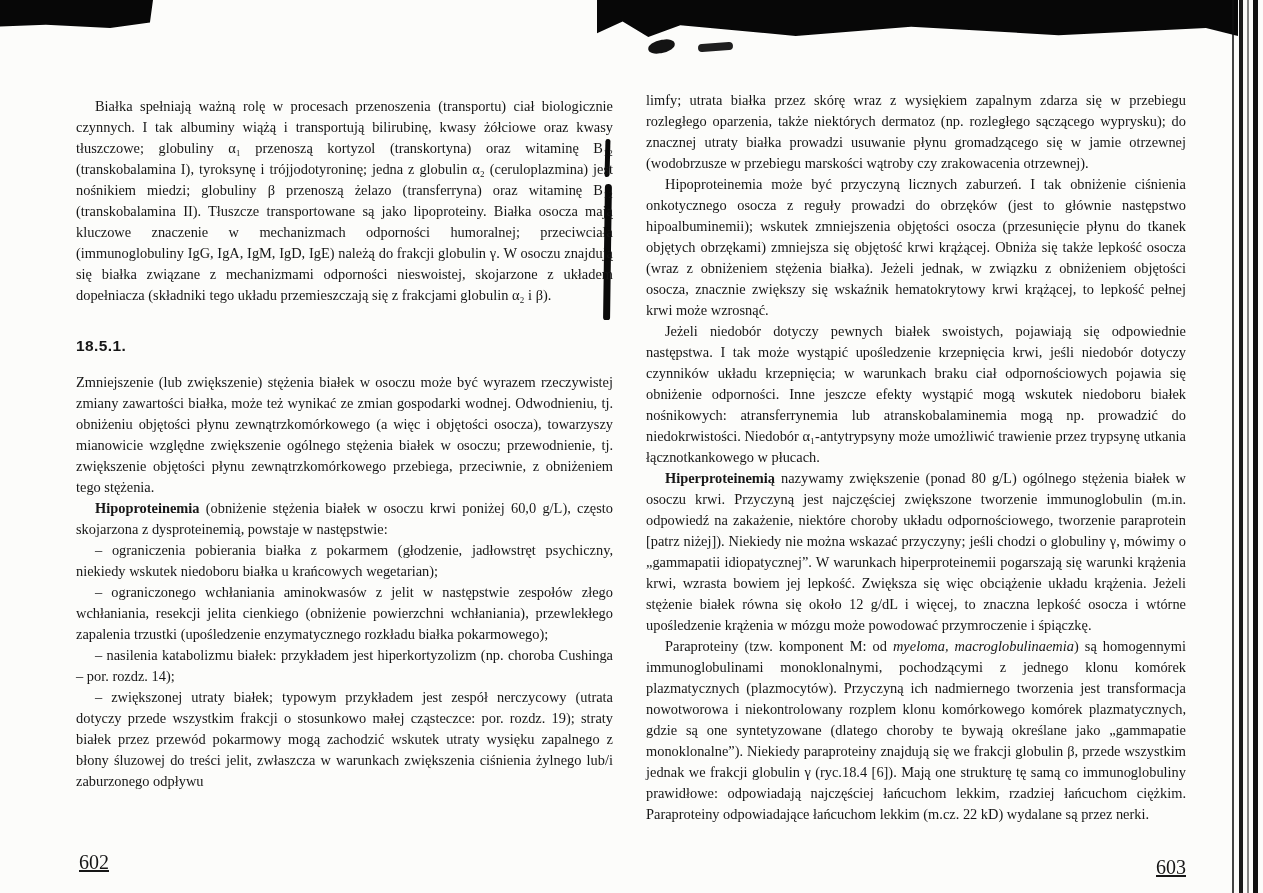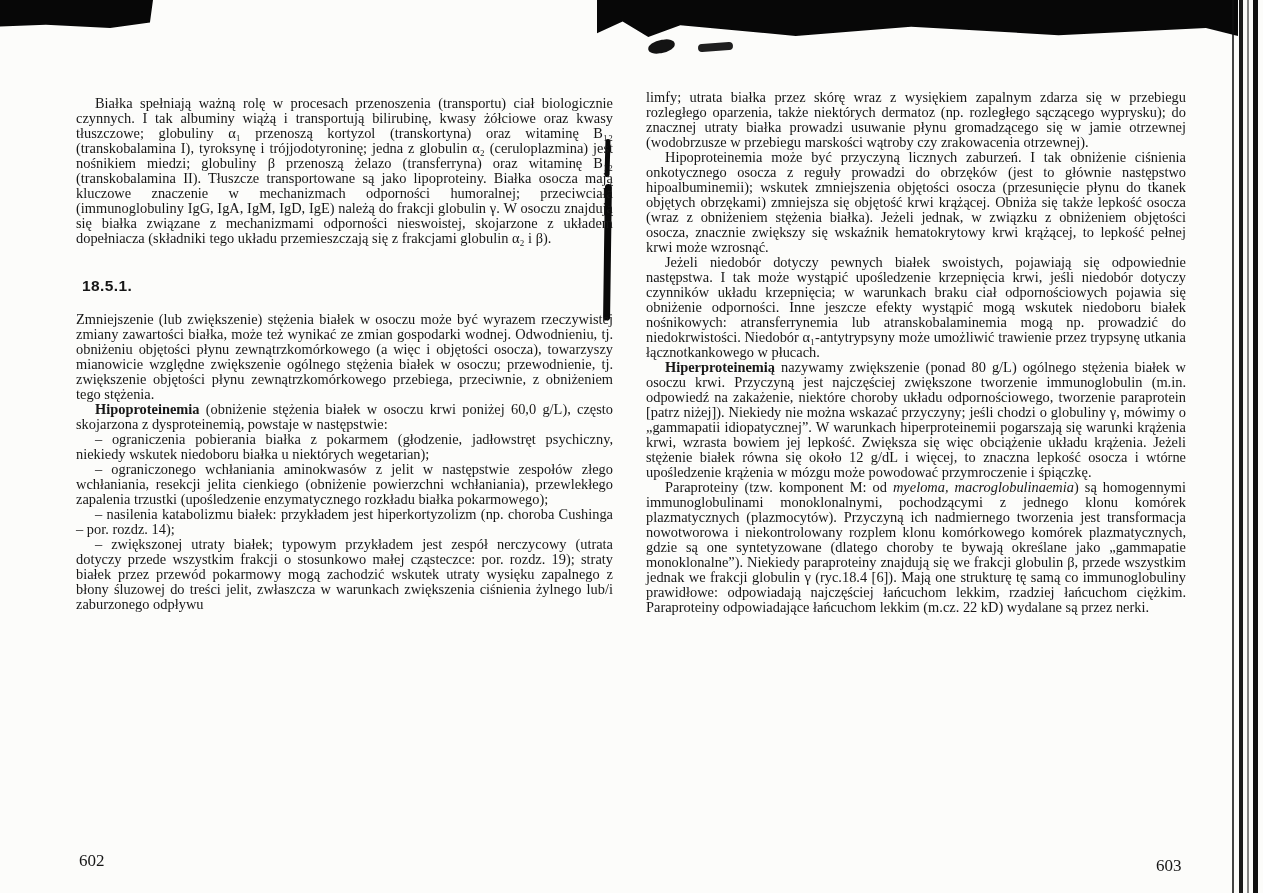--- a/index.html
+++ b/index.html
@@ -10,37 +10,38 @@
     overflow:hidden;
     font-family:"Liberation Serif", serif;
     color:#161616;
   }
   .col { position:absolute; }
   .col-left  { left:76px;  top:96px; width:537px; }
   .col-right { left:646px; top:90px; width:540px; }
   p.body {
     margin:0;
     font-size:14.4px;
-    line-height:15px;
+    line-height:21px;
     text-align:justify;
   }
   .indent { text-indent:19px; }
   p.body strong { font-weight:bold; }
   p.body i { font-style:italic; }
   .section-head {
-    margin:31px 0 17px 6px;
+    margin:31px 0 17px 0;
     font-family:"Liberation Sans", sans-serif;
     font-weight:bold;
   }
   .sec-num   { font-size:15.5px; letter-spacing:0.4px; }
   .sec-title { font-size:13.8px; margin-top:3px; }
   .list p { margin:0; }
   .pageno {
     position:absolute;
-    font-size:17px;
+    font-size:20px;
+    text-decoration:underline;
   }
   #pn-left  { left:79px;  top:851px; }
   #pn-right { left:1156px; top:856px; }
 
   
   .artifact { position:absolute; }
   .bar-tl {
     left:0; top:0; width:153px; height:28px;
     background:#070707;
     clip-path:polygon(0 0, 100% 0, 98% 80%, 72% 100%, 30% 88%, 0 95%);
@@ -102,21 +103,21 @@
 
     <div class="section-head">
       <div class="sec-num">18.5.1.</div>
     </div>
 
     <p class="body">Zmniejszenie (lub zwiększenie) stężenia białek w osoczu może być wyrazem rzeczywistej zmiany zawartości białka, może też wynikać ze zmian gospodarki wodnej. Odwodnieniu, tj. obniżeniu objętości płynu zewnątrzkomórkowego (a więc i objętości osocza), towarzyszy mianowicie względne zwiększenie ogólnego stężenia białek w osoczu; przewodnienie, tj. zwiększenie objętości płynu zewnątrzkomórkowego przebiega, przeciwnie, z obniżeniem tego stężenia.</p>
 
     <p class="body indent"><strong>Hipoproteinemia</strong><span> (obniżenie stężenia białek w osoczu krwi poniżej 60,0 g/L), często skojarzona z dysproteinemią, powstaje w następstwie:</span></p>
 
     <div class="list">
-      <p class="body indent">– ograniczenia pobierania białka z pokarmem (głodzenie, jadłowstręt psychiczny, niekiedy wskutek niedoboru białka u niektórych wegetarian);</p>
+      <p class="body indent">– ograniczenia pobierania białka z pokarmem (głodzenie, jadłowstręt psychiczny, niekiedy wskutek niedoboru białka u krańcowych wegetarian);</p>
       <p class="body indent">– ograniczonego wchłaniania aminokwasów z jelit w następstwie zespołów złego wchłaniania, resekcji jelita cienkiego (obniżenie powierzchni wchłaniania), przewlekłego zapalenia trzustki (upośledzenie enzymatycznego rozkładu białka pokarmowego);</p>
       <p class="body indent">– nasilenia katabolizmu białek: przykładem jest hiperkortyzolizm (np. choroba Cushinga – por. rozdz. 14);</p>
       <p class="body indent">– zwiększonej utraty białek; typowym przykładem jest zespół nerczycowy (utrata dotyczy przede wszystkim frakcji o stosunkowo małej cząsteczce: por. rozdz. 19); straty białek przez przewód pokarmowy mogą zachodzić wskutek utraty wysięku zapalnego z błony śluzowej do treści jelit, zwłaszcza w warunkach zwiększenia ciśnienia żylnego lub/i zaburzonego odpływu</p>
     </div>
   </div>
 
   <div class="col col-right">
     <p class="body">limfy; utrata białka przez skórę wraz z wysiękiem zapalnym zdarza się w przebiegu rozległego oparzenia, także niektórych dermatoz (np. rozległego sączącego wyprysku); do znacznej utraty białka prowadzi usuwanie płynu gromadzącego się w jamie otrzewnej (wodobrzusze w przebiegu marskości wątroby czy zrakowacenia otrzewnej).</p>
     <p class="body indent">Hipoproteinemia może być przyczyną licznych zaburzeń. I tak obniżenie ciśnienia onkotycznego osocza z reguły prowadzi do obrzęków (jest to głównie następstwo hipoalbuminemii); wskutek zmniejszenia objętości osocza (przesunięcie płynu do tkanek objętych obrzękami) zmniejsza się objętość krwi krążącej. Obniża się także lepkość osocza (wraz z obniżeniem stężenia białka). Jeżeli jednak, w związku z obniżeniem objętości osocza, znacznie zwiększy się wskaźnik hematokrytowy krwi krążącej, to lepkość pełnej krwi może wzrosnąć.</p>
     <p class="body indent">Jeżeli niedobór dotyczy pewnych białek swoistych, pojawiają się odpowiednie następstwa. I tak może wystąpić upośledzenie krzepnięcia krwi, jeśli niedobór dotyczy czynników układu krzepnięcia; w warunkach braku ciał odpornościowych pojawia się obniżenie odporności. Inne jeszcze efekty wystąpić mogą wskutek niedoboru białek nośnikowych: atransferrynemia lub atranskobalaminemia mogą np. prowadzić do niedokrwistości. Niedobór α₁-antytrypsyny może umożliwić trawienie przez trypsynę utkania łącznotkankowego w płucach.</p>

